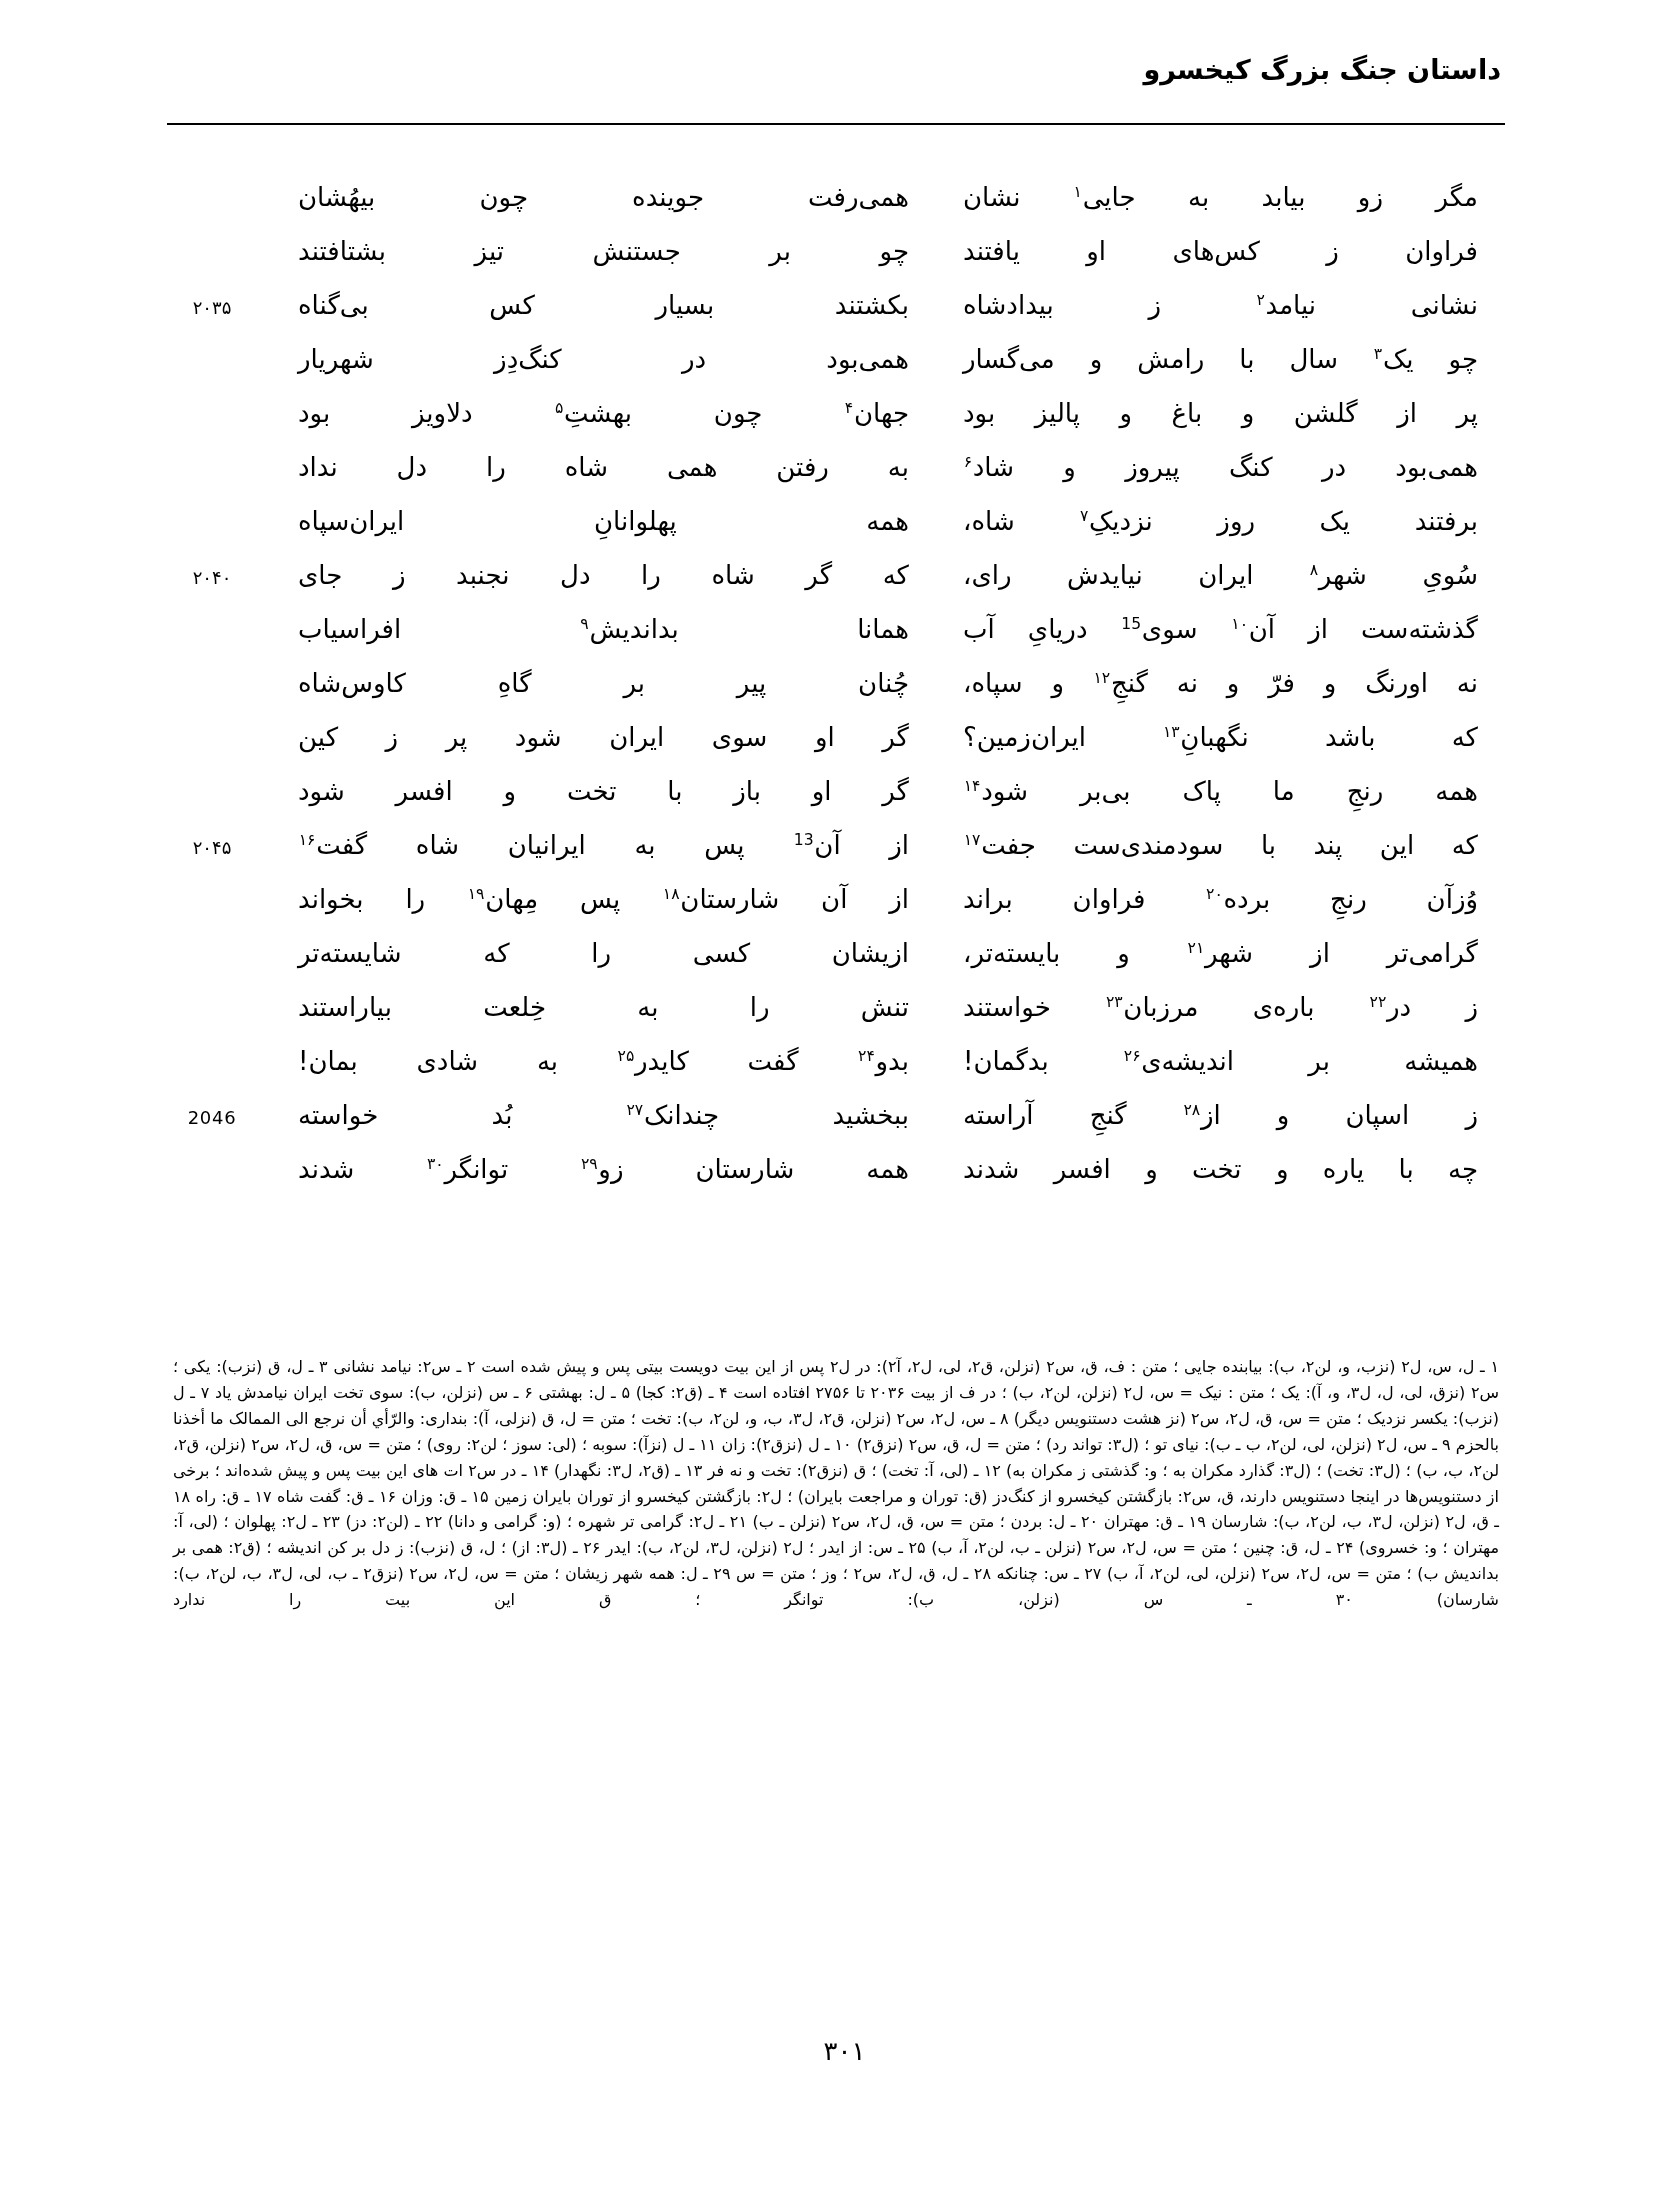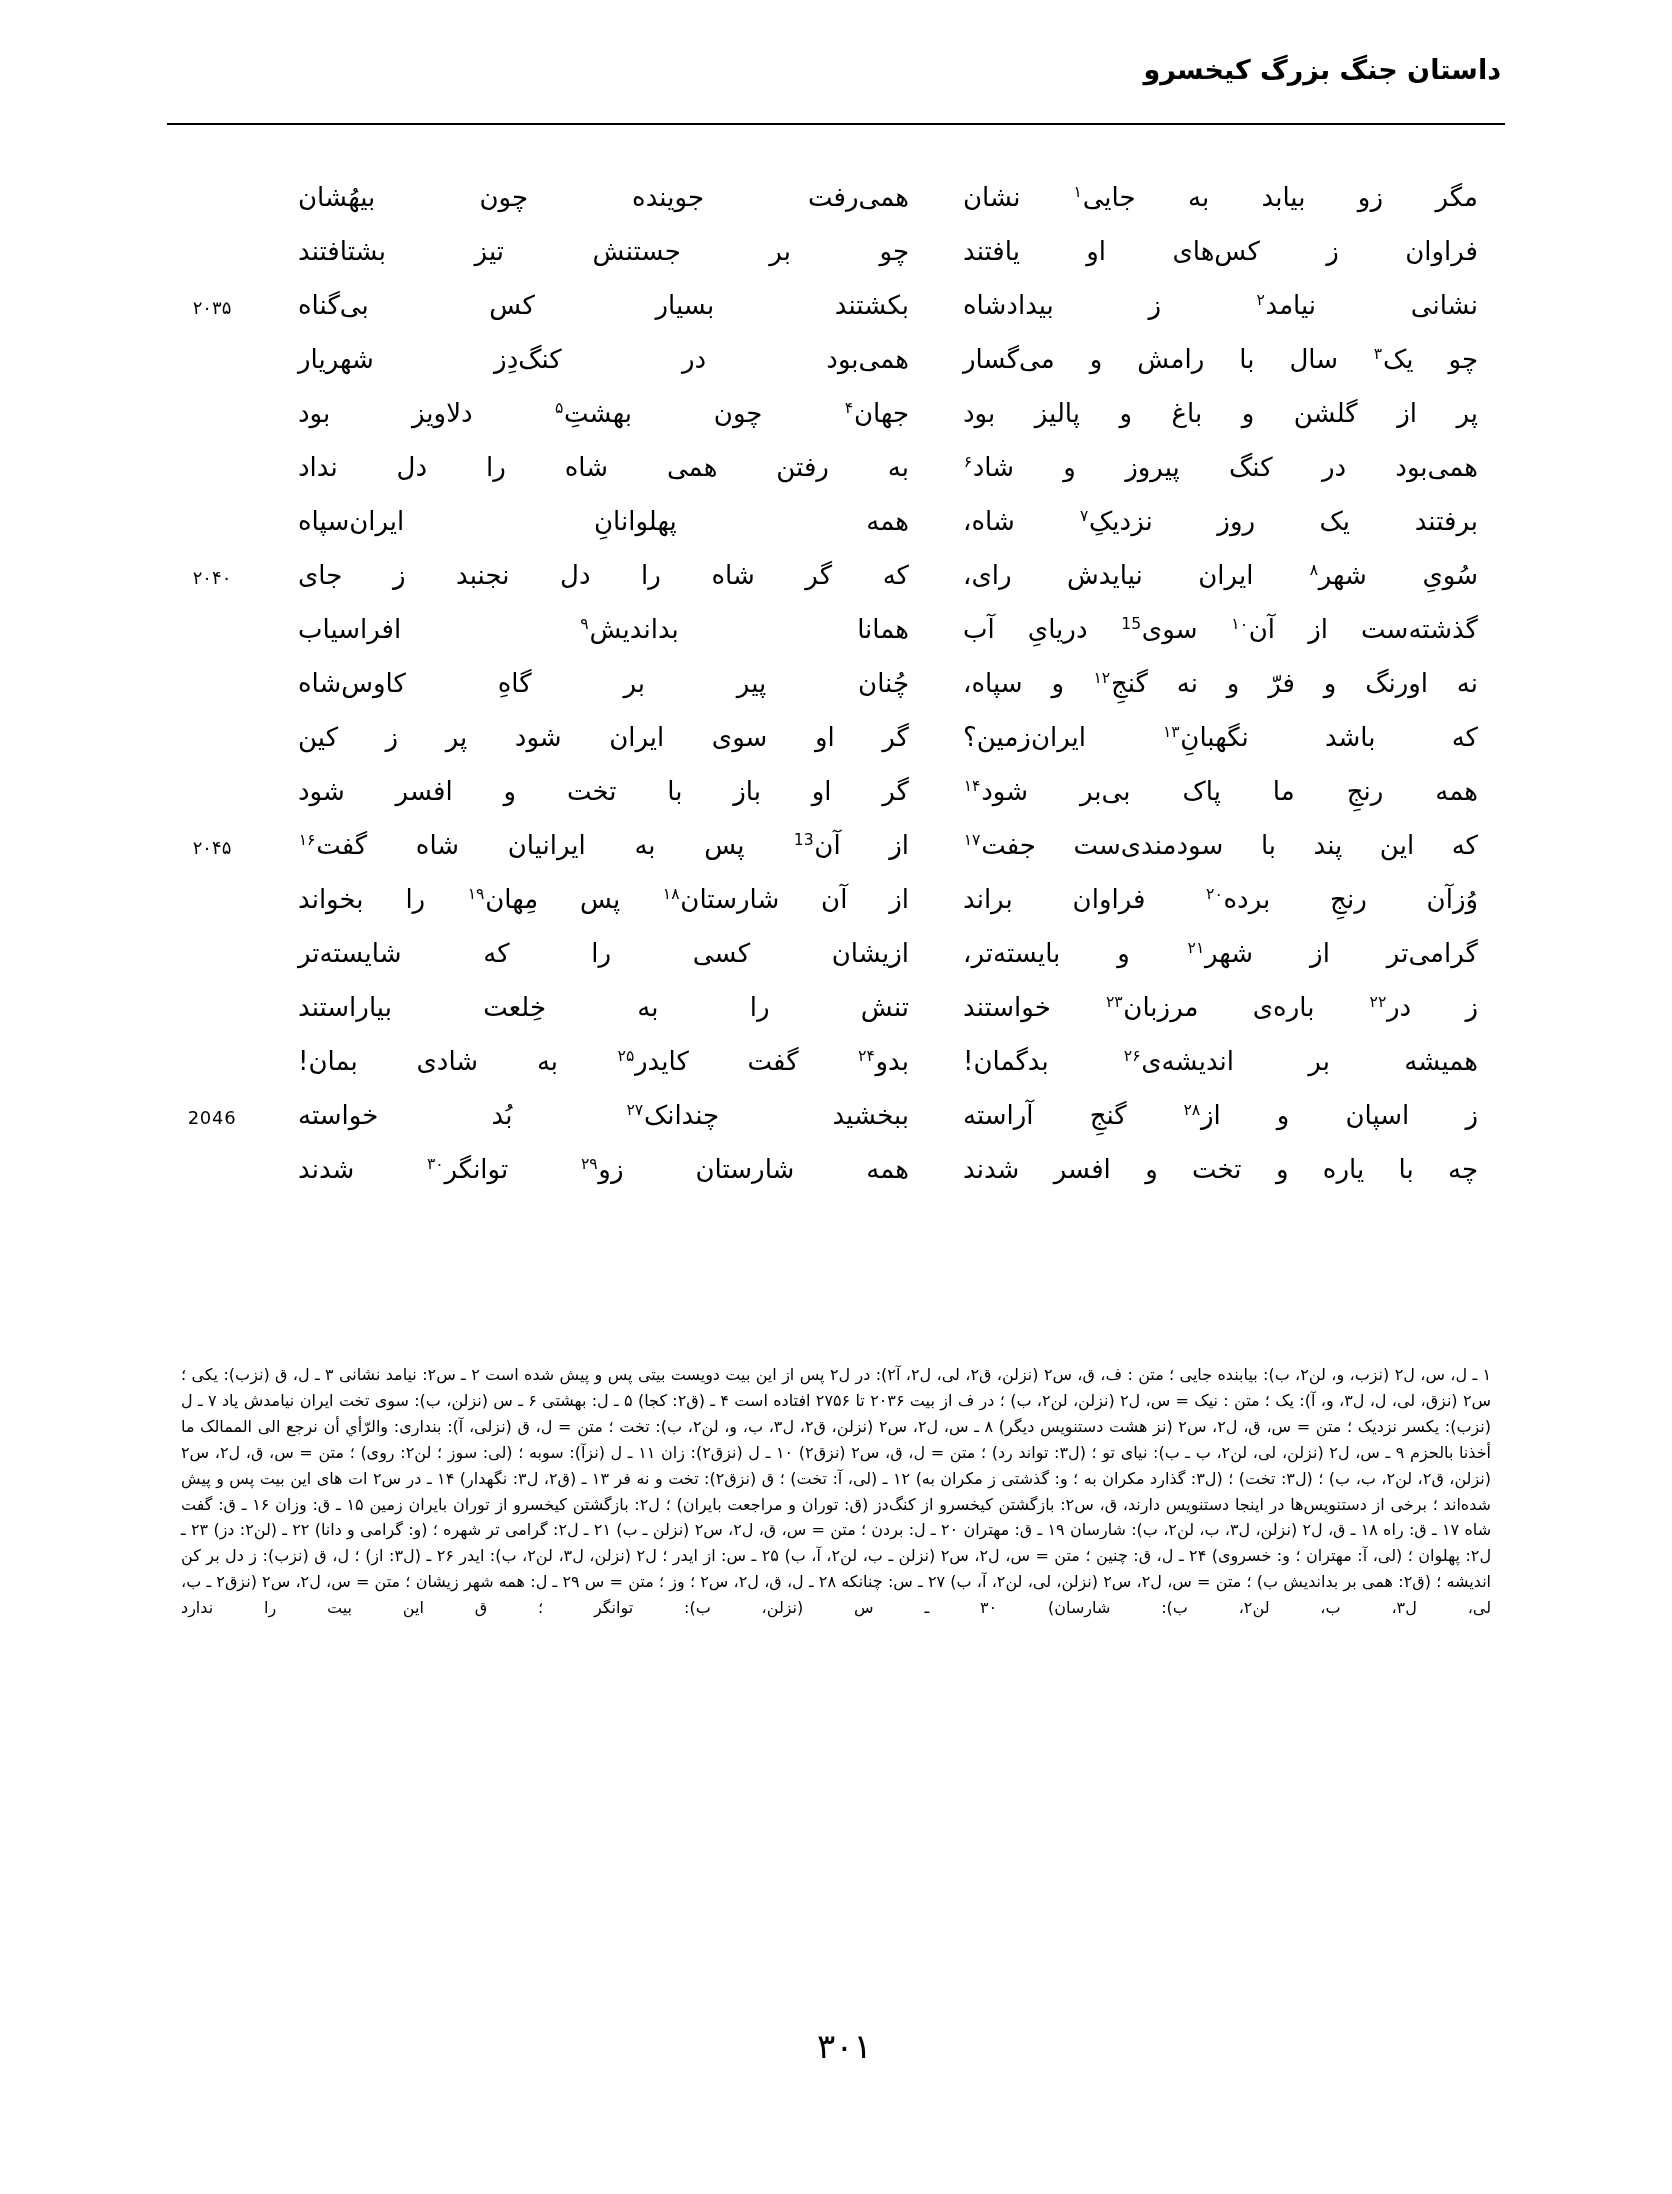--- a/index.html
+++ b/index.html
@@ -104,38 +104,38 @@
     top: 1354px;
     right: 173px;
     left: 173px;
     font-size: 16px;
     line-height: 1.62;
     text-align: justify;
     text-align-last: justify;
     letter-spacing: -0.1px;
   }
   .footnotes p {
-    margin: 8px;
+    margin: 0;
     text-align: justify;
     text-align-last: justify;
   }
 
   .footnotes-flow {
     text-align: justify;
     text-align-last: justify;
   }
 
   
   .folio {
     position: absolute;
     bottom: 128px;
     left: 17px;
     right: 0;
     text-align: center;
-    font-size: 34px;
+    font-size: 26px;
     letter-spacing: 1.4px;
   }
 </style>
 </head>
 <body>
 
 <div class="page">
 
   <div class="running-head">
     <div class="running-head-title">داستان جنگ بزرگ کیخسرو</div>

